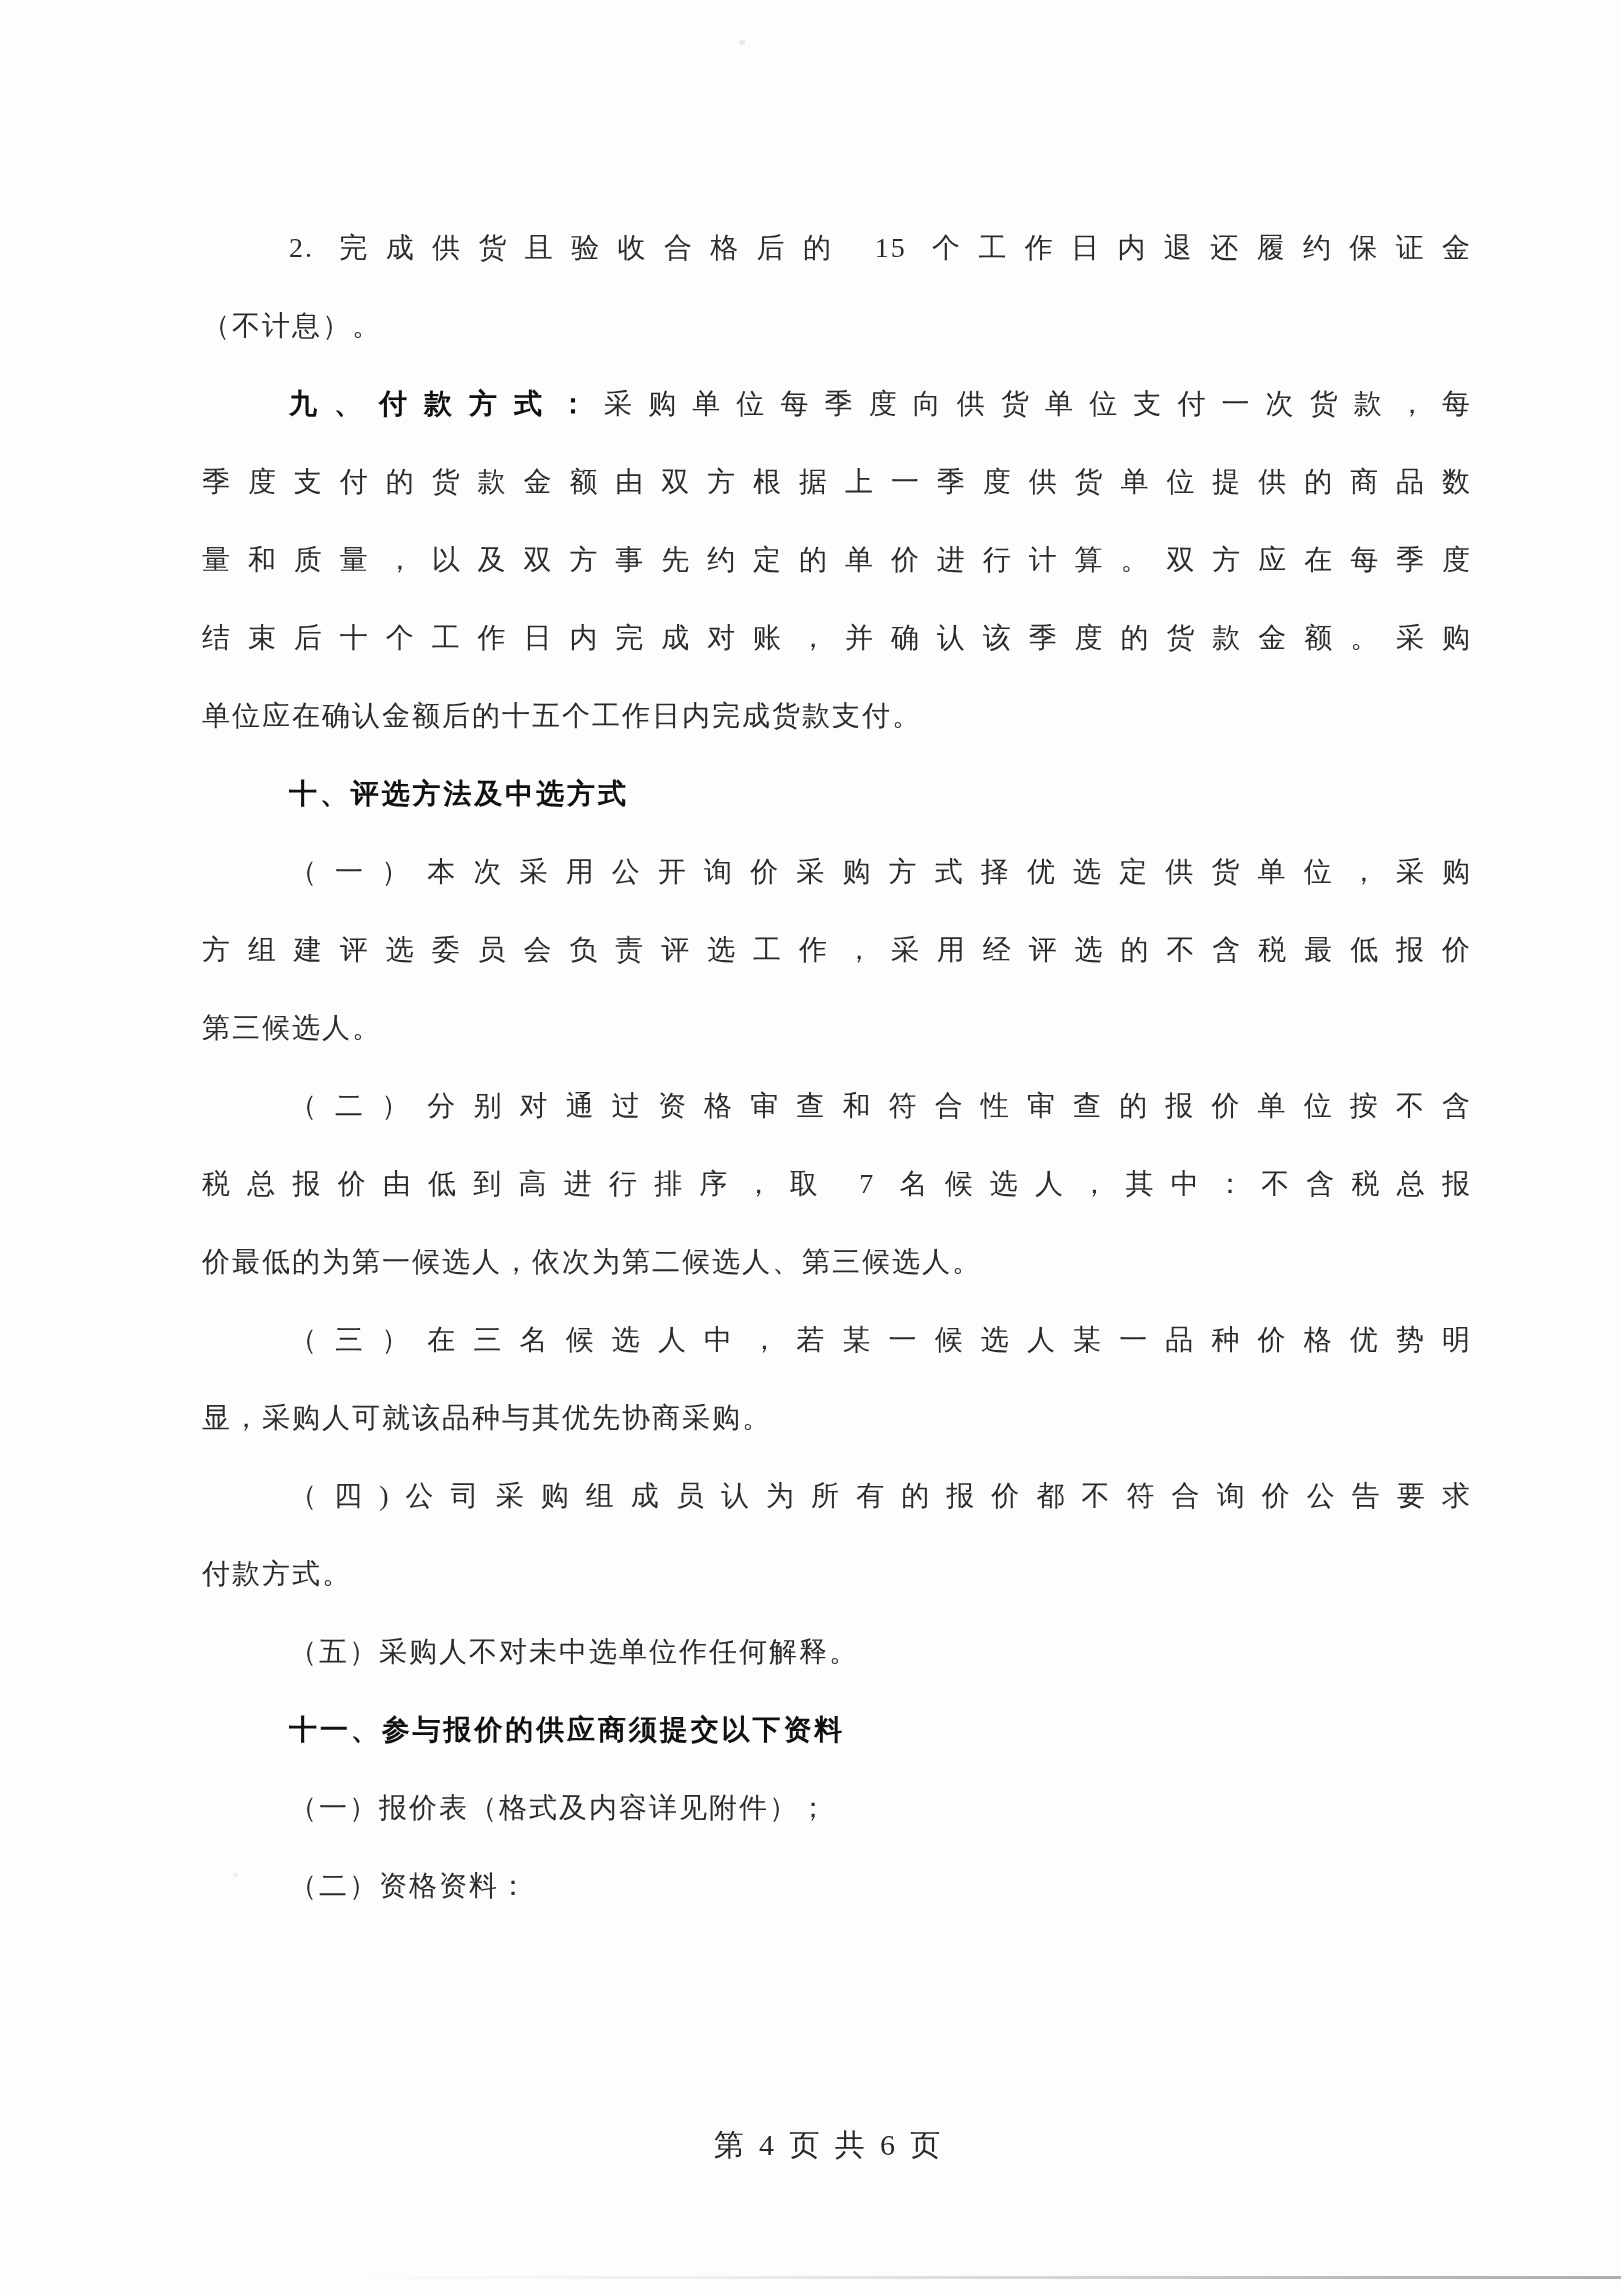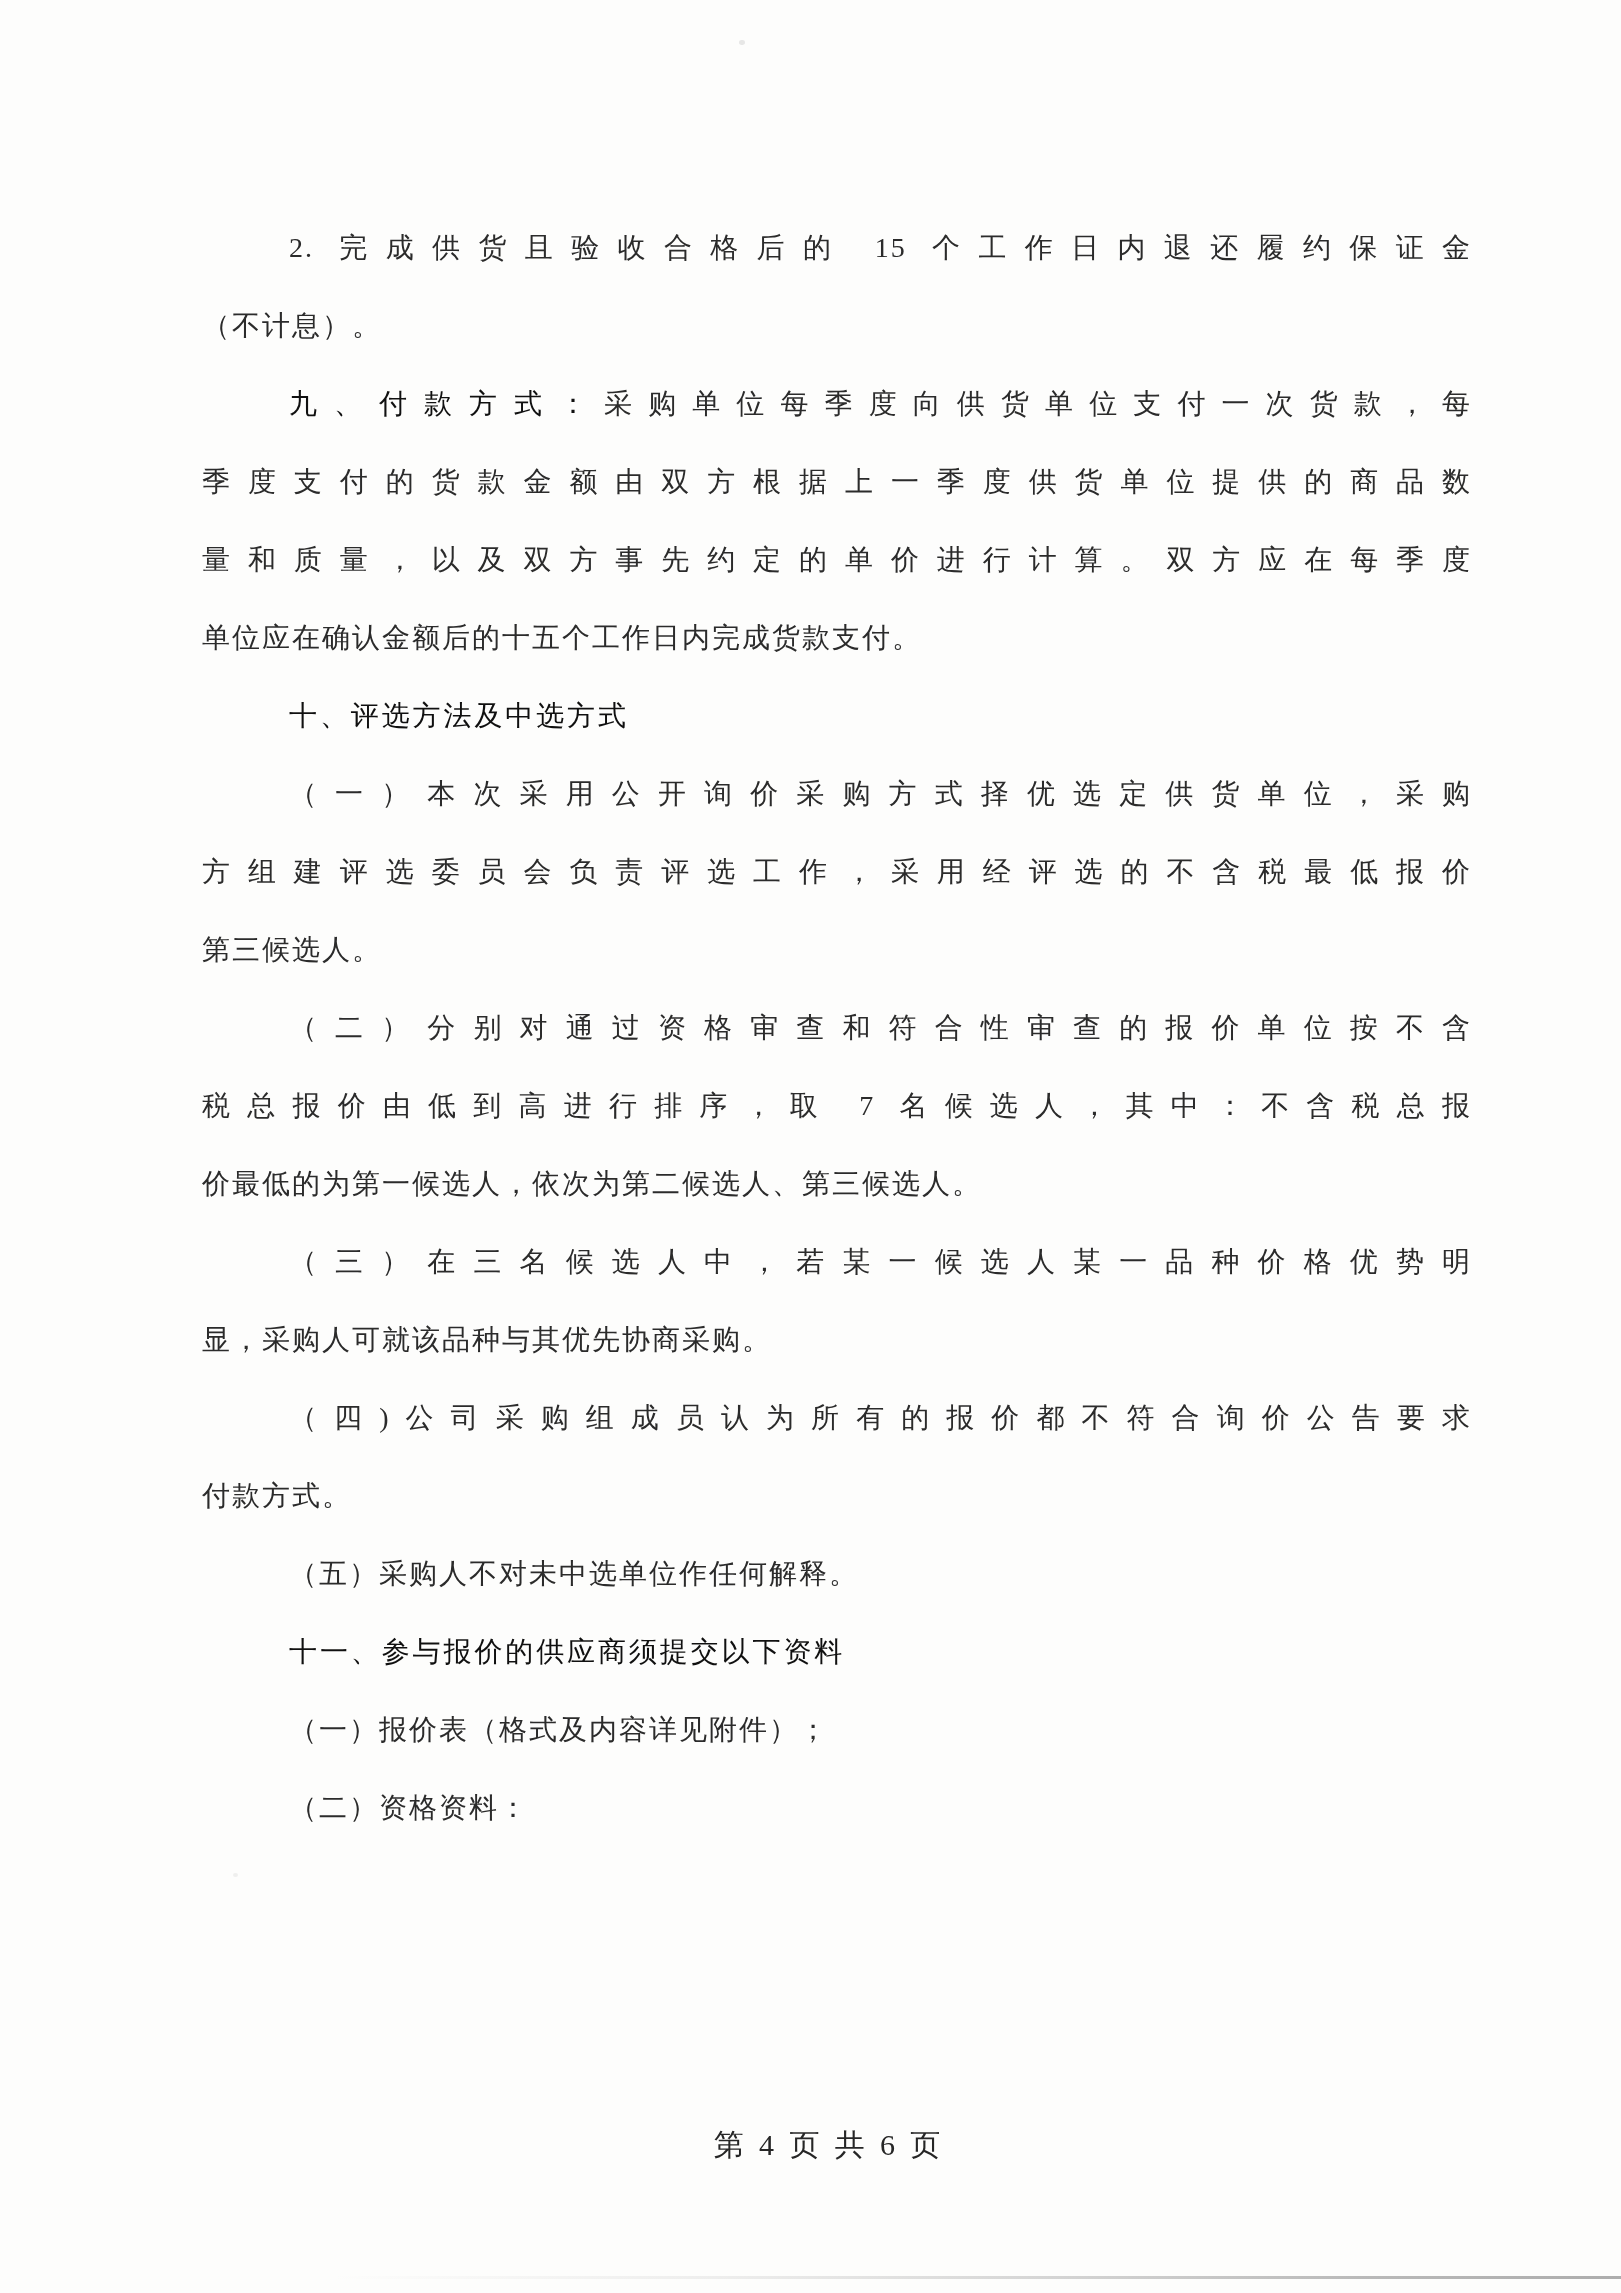--- a/index.html
+++ b/index.html
@@ -39,21 +39,21 @@
   .line.fill{
     text-align-last:justify;
     white-space:normal;
   }
   .line.indent{
     text-indent:87px;
   }
   .seg{color:inherit;}
   .bold-seg{
     font-family:"Liberation Sans","DejaVu Sans",sans-serif;
-    font-weight:400;
+    font-weight:700;
     color:var(--heading);
     letter-spacing:2.9px;
   }
   .footer{
     position:absolute;
     top:2125px;left:0;
     width:1621px;
     padding-left:37px;
     box-sizing:border-box;
     text-align:center;
@@ -84,20 +84,21 @@
 </head>
 <body>
 
 <div class="page">
   <main class="doc-body">
       <div class="line indent fill"><span class="seg">2. 完成供货且验收合格后的 15 个工作日内退还履约保证金</span></div>
       <div class="line"><span class="seg">（不计息）。</span></div>
       <div class="line indent fill"><span class="seg bold-seg">九、付款方式：</span><span class="seg">采购单位每季度向供货单位支付一次货款，每</span></div>
       <div class="line fill"><span class="seg">季度支付的货款金额由双方根据上一季度供货单位提供的商品数</span></div>
       <div class="line fill"><span class="seg">量和质量，以及双方事先约定的单价进行计算。双方应在每季度</span></div>
+      <div class="line fill"><span class="seg">结束后十个工作日内完成对账，并确认该季度的货款金额。采购</span></div>
       <div class="line"><span class="seg">单位应在确认金额后的十五个工作日内完成货款支付。</span></div>
       <div class="line indent"><span class="seg bold-seg">十、评选方法及中选方式</span></div>
       <div class="line indent fill"><span class="seg">（一）本次采用公开询价采购方式择优选定供货单位，采购</span></div>
       <div class="line fill"><span class="seg">方组建评选委员会负责评选工作，采用经评选的不含税最低报价</span></div>
       <div class="line"><span class="seg">第三候选人。</span></div>
       <div class="line indent fill"><span class="seg">（二）分别对通过资格审查和符合性审查的报价单位按不含</span></div>
       <div class="line fill"><span class="seg">税总报价由低到高进行排序，取 7 名候选人，其中：不含税总报</span></div>
       <div class="line"><span class="seg">价最低的为第一候选人，依次为第二候选人、第三候选人。</span></div>
       <div class="line indent fill"><span class="seg">（三）在三名候选人中，若某一候选人某一品种价格优势明</span></div>
       <div class="line"><span class="seg">显，采购人可就该品种与其优先协商采购。</span></div>

